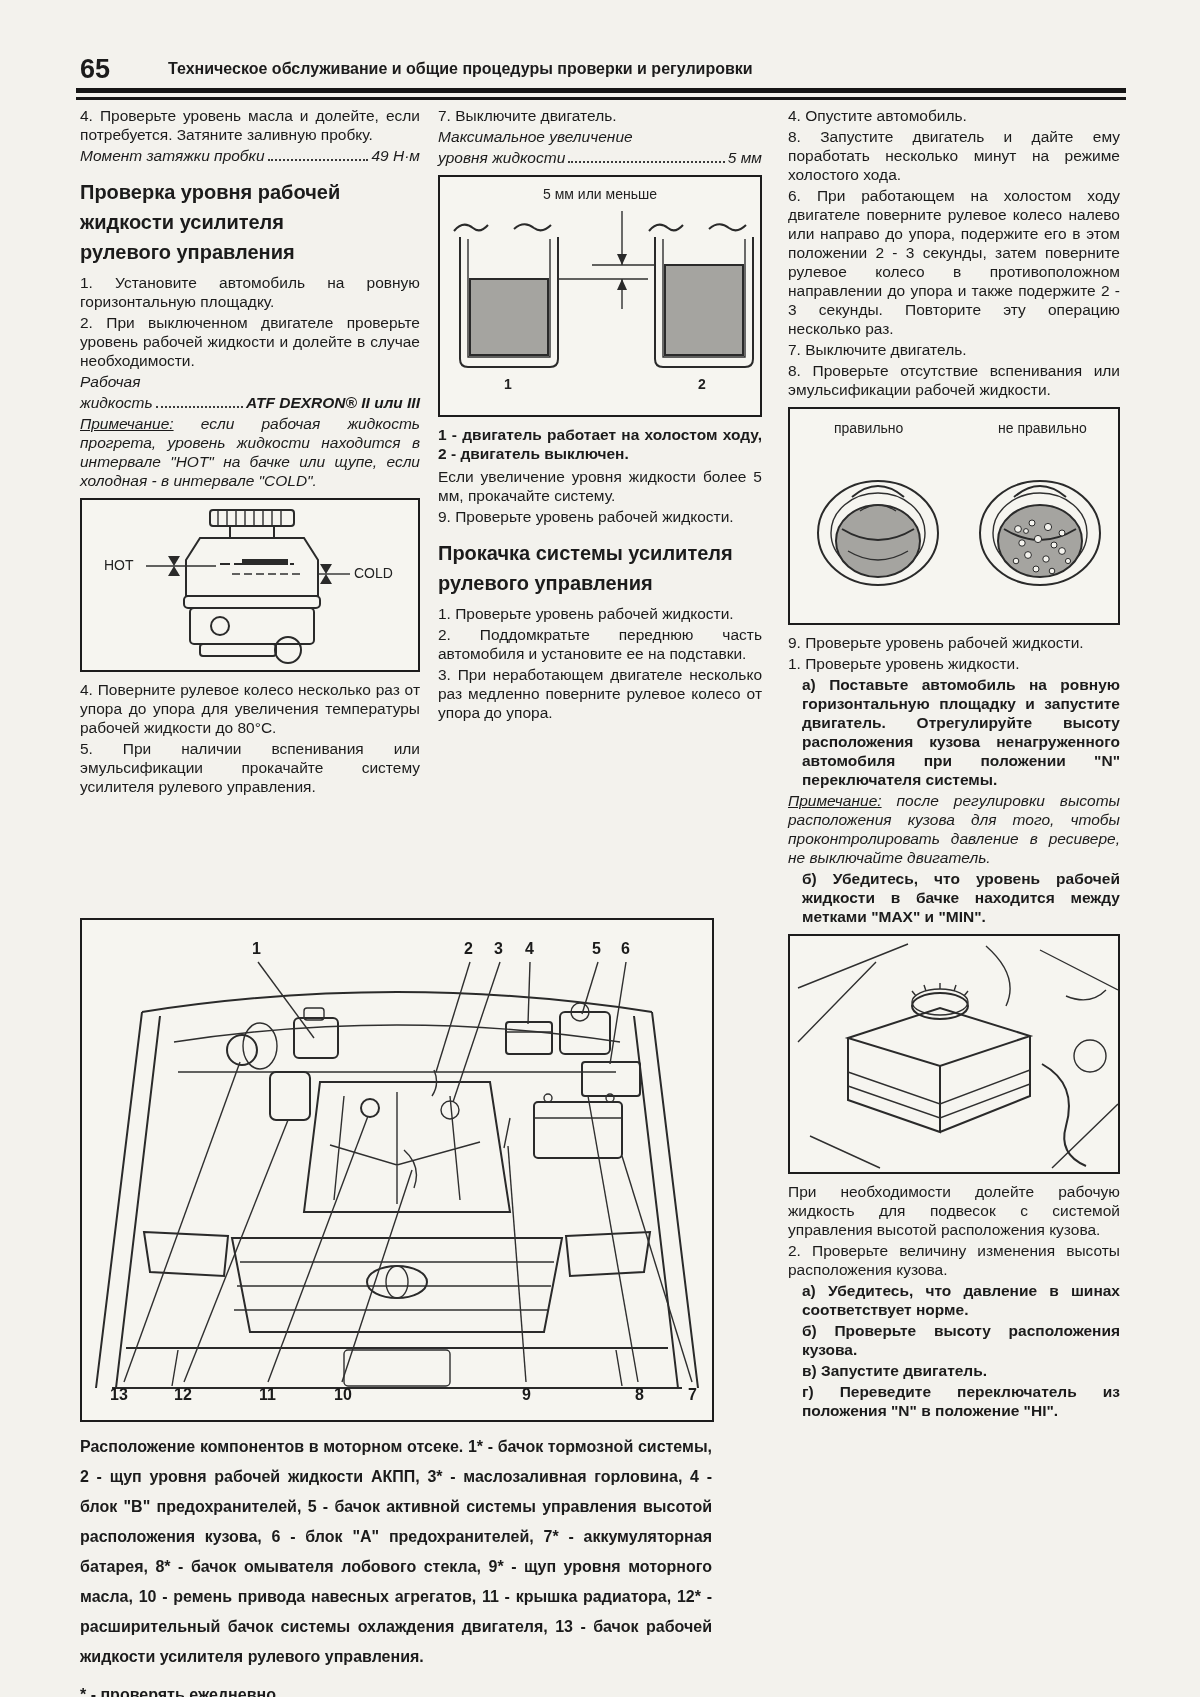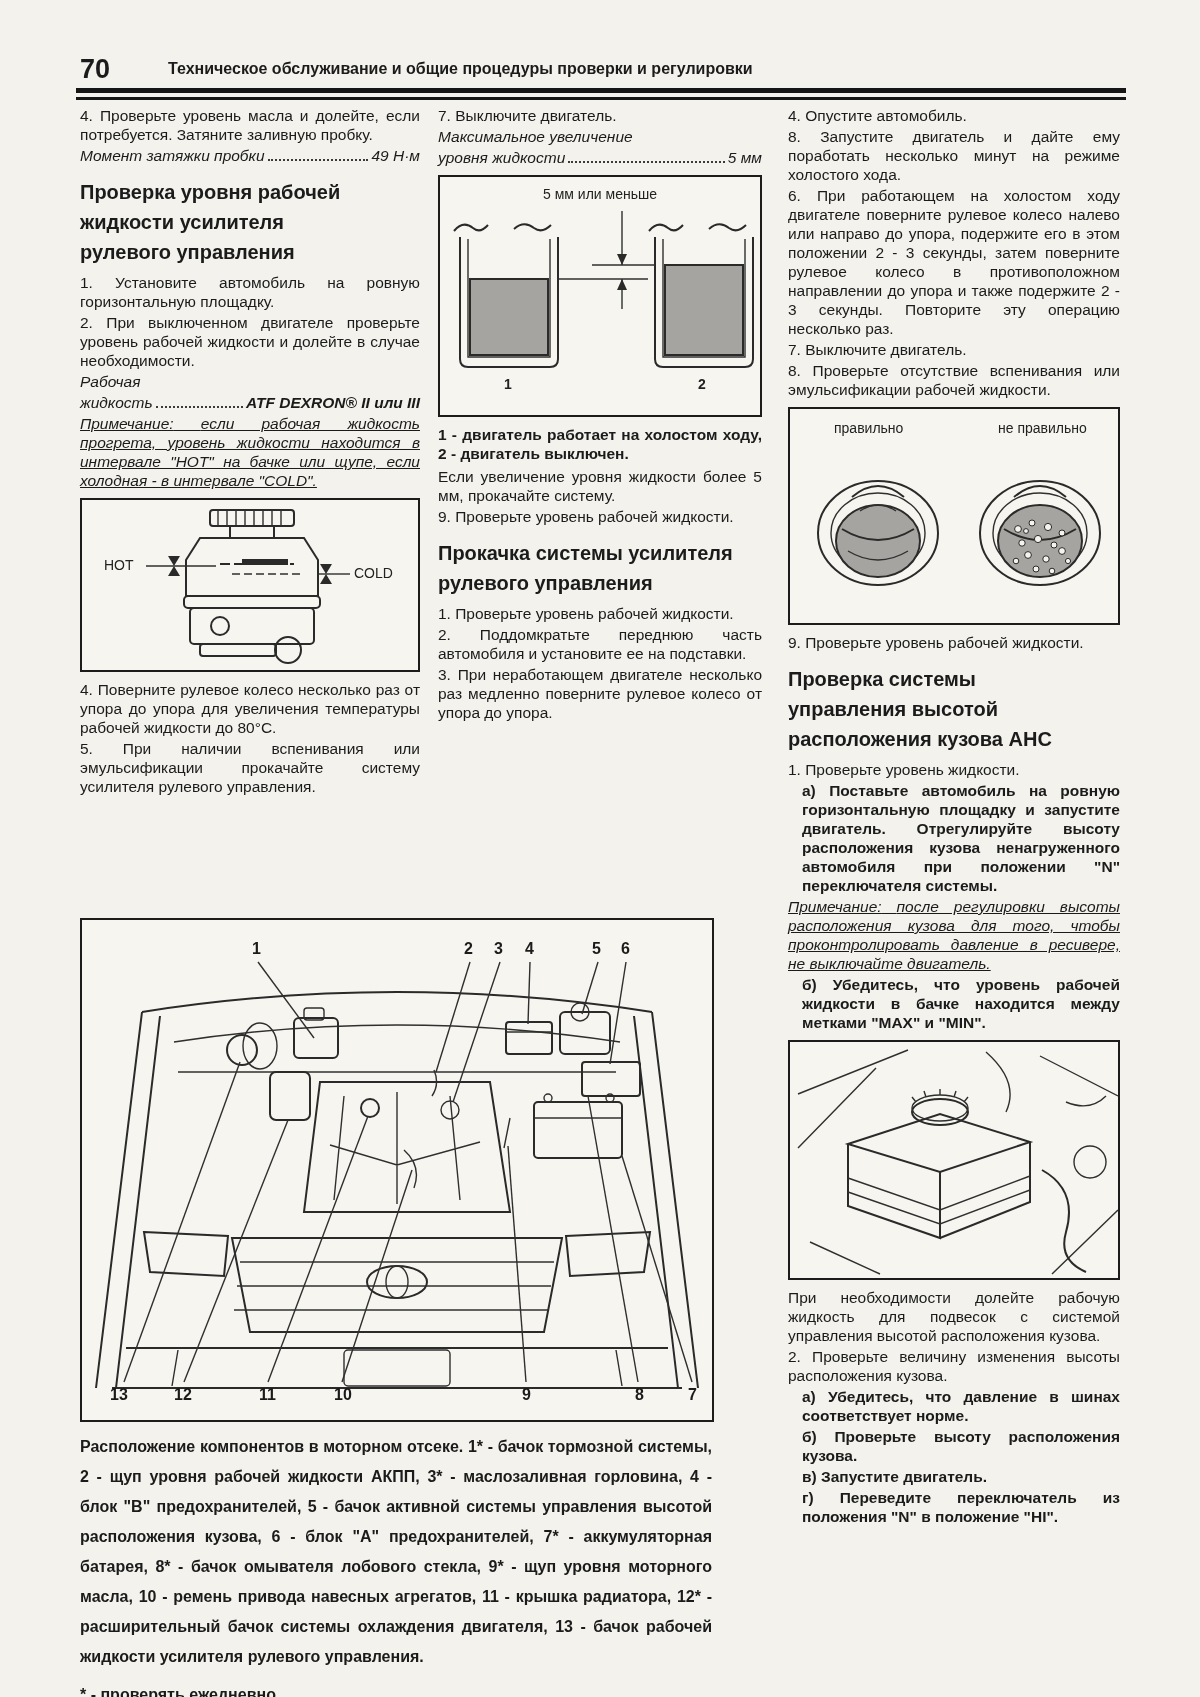--- a/index.html
+++ b/index.html
@@ -17,21 +17,21 @@
   .col3{left:788px;width:332px;}
   p.step{margin:0 0 2px 0;}
   p.sub{padding-left:14px;font-weight:bold;}
   h2{font-size:20px;line-height:30px;margin:12px 0 6px 0;font-weight:bold;text-align:left;}
   .h2-left{max-width:280px;} .h2-mid{max-width:300px;} .h2-right{max-width:302px;}
   .spec{display:flex;align-items:baseline;font-style:italic;margin:2px 0;}
   .spec .lead{flex:1 1 auto;border-bottom:2px dotted #3a3a3a;margin:0 3px 3px 3px;min-width:16px;}
   .spec .val{white-space:nowrap;}
   .specline1{font-style:italic;margin:2px 0 0 0;}
   .bold{font-weight:bold;}
-  .note{font-style:italic;margin:0 0 2px 0;text-decoration:underline;}
+  .note{font-style:italic;margin:0 0 2px 0;}
   .note .nlab{text-decoration:underline;}
   .fig{position:relative;border:2px solid #1c1c1c;background:#f6f5f0;margin:8px 0;}
   .fig svg{display:block;}
   .flabel{position:absolute;font-size:14px;color:#222;white-space:nowrap;}
   .fcap{font-weight:bold;margin:2px 0 4px 0;}
   
   .engine-fig{position:absolute;left:80px;top:918px;width:630px;height:500px;
               border:2px solid #1c1c1c;background:#f6f5f0;}
   .engine-fig .num{position:absolute;font-size:16px;font-weight:bold;}
   .eng-caption{position:absolute;left:80px;top:1432px;width:632px;font-size:16px;
@@ -40,21 +40,21 @@
   svg .ln{stroke:#2a2a2a;stroke-width:2;fill:none;}
   svg .thin{stroke:#2f2f2f;stroke-width:1.4;fill:none;}
   svg .fl{fill:#a5a4a0;stroke:#2a2a2a;stroke-width:2;}
   svg .dk{fill:#2a2a2a;stroke:none;}
 </style>
 </head>
 <body>
 
 <div class="page">
 
-  <div class="hdr-num">70</div>
+  <div class="hdr-num">65</div>
   <div class="hdr-title">Техническое обслуживание и общие процедуры проверки и регулировки</div>
   <div class="hdr-rule"></div>
 
   <div class="col col1">
     <p class="step">4. Проверьте уровень масла и долейте, если потребуется. Затяните заливную пробку.</p>
     <div class="spec">
       <span>Момент затяжки пробки</span>
       <span class="lead"></span>
       <span class="val">49 Н·м</span>
     </div>
@@ -180,21 +180,20 @@
           <circle cx="262" cy="162" r="2.8"></circle>
             <circle cx="278" cy="152" r="2.6"></circle>
             <circle cx="236" cy="122" r="2.4"></circle>
         </g>
       </svg>
       <span class="flabel" style="left:44px;top:10px;">правильно</span>
       <span class="flabel" style="left:208px;top:10px;">не правильно</span>
     </div>
 
     <p class="step">9. Проверьте уровень рабочей жидкости.</p>
-    <h2 class="h2-right">Проверка системы управления высотой расположения кузова АНС</h2>
     <p class="step">1. Проверьте уровень жидкости.</p>
     <p class="step sub">а) Поставьте автомобиль на ровную горизонтальную площадку и запустите двигатель. Отрегулируйте высоту расположения кузова ненагруженного автомобиля при положении "N" переключателя системы.</p>
     <p class="note">
       <span class="nlab">Примечание:</span>
       <span>после регулировки высоты расположения кузова для того, чтобы проконтролировать давление в ресивере, не выключайте двигатель.</span>
     </p>
     <p class="step sub">б) Убедитесь, что уровень рабочей жидкости в бачке находится между метками "MAX" и "MIN".</p>
 
     <div class="fig" style="height:236px;">
       <svg width="328" height="236" viewBox="0 0 328 236">

